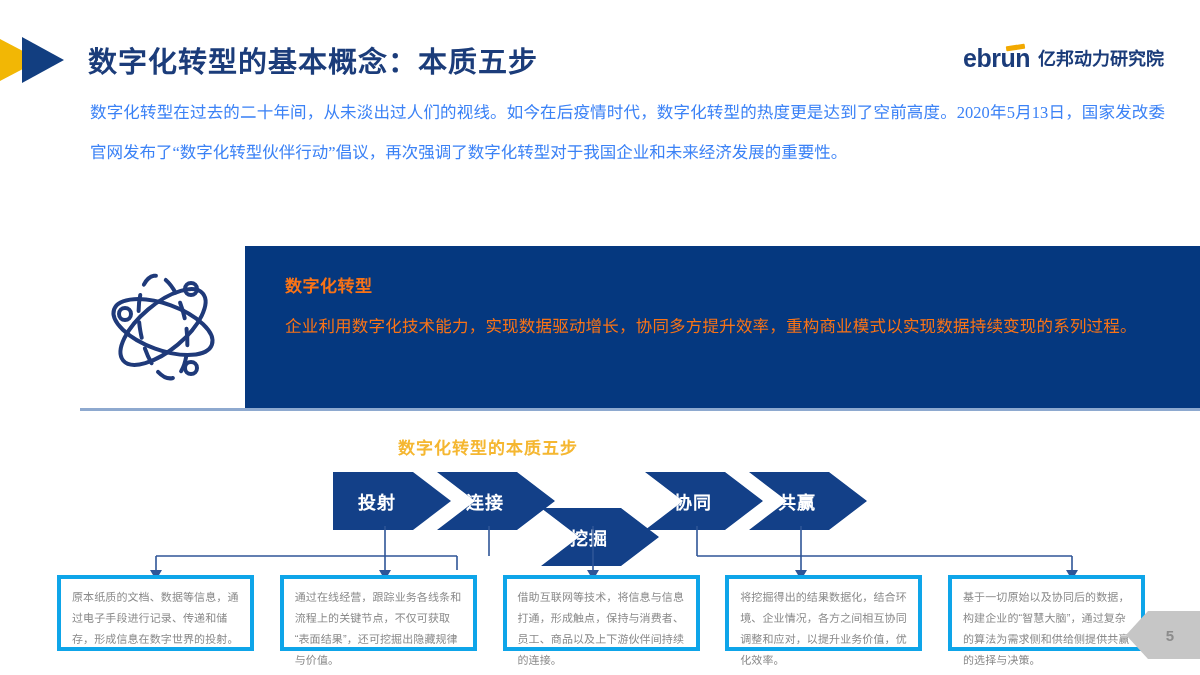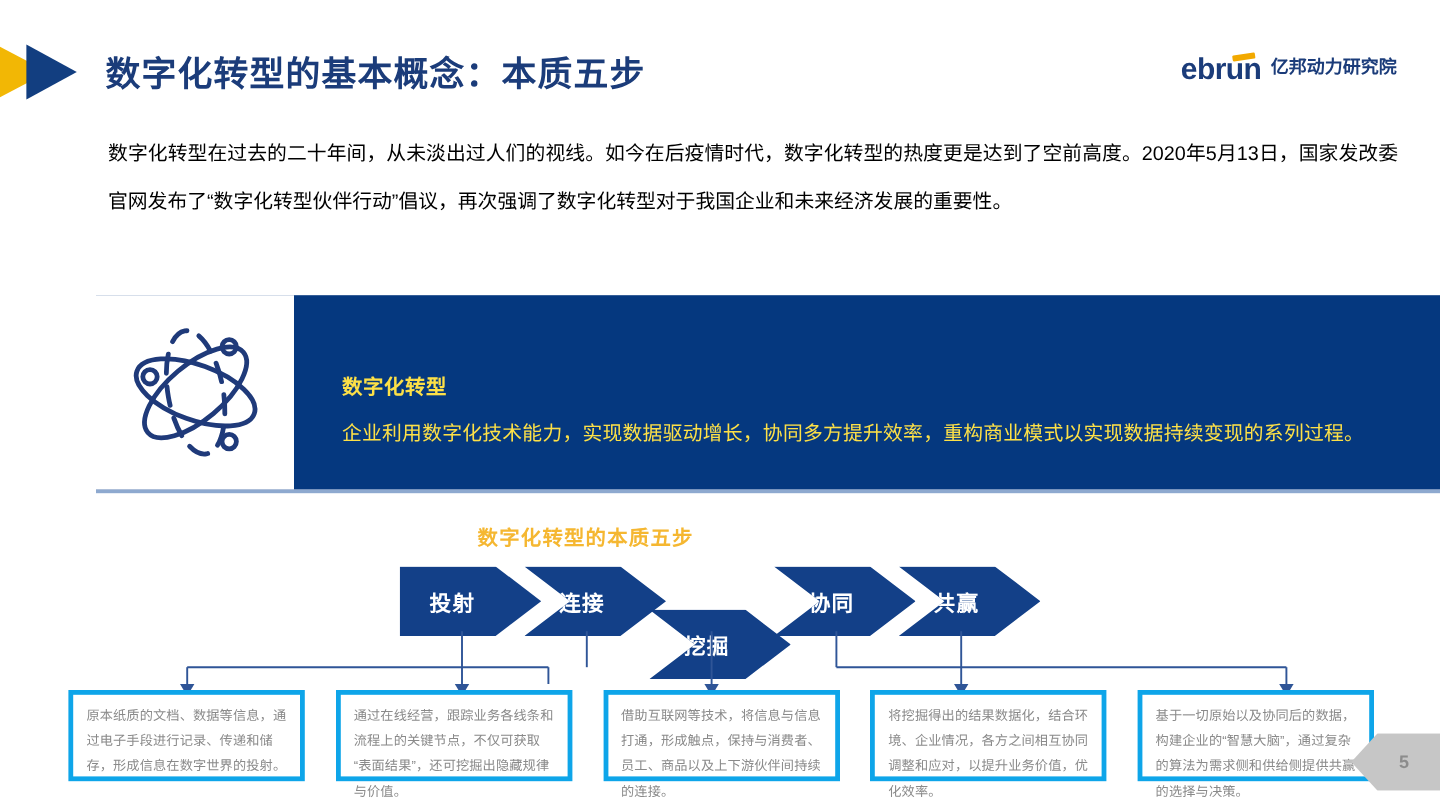--- a/index.html
+++ b/index.html
@@ -56,36 +56,37 @@
     position: absolute;
     left: 43px;
     top: 1px;
     width: 19px;
     height: 5px;
     background: #F2A900;
     border-radius: 1px;
     transform: rotate(-8deg);
   }
   .brand-cn {
-    font-size: 15px;
+    font-size: 18px;
     font-weight: bold;
     color: #1B3C7A;
     letter-spacing: 0px;
   }
 
   
   .intro {
     position: absolute;
     left: 90px;
-    top: 108px;
+    top: 93px;
     width: 1075px;
     font-size: 16.5px;
     line-height: 40px;
-    color: #000000;
+    color: #3b82f6;
     text-align: justify;
+    font-family: Liberation Serif, serif;
   }
 
   
   .def-band {
     position: absolute;
     left: 80px;
     top: 246px;
     width: 1120px;
     height: 162px;
     background: #05387F;
@@ -96,22 +97,21 @@
     width: 165px;
     flex: 0 0 165px;
     background: #ffffff;
     display: flex;
     align-items: center;
     justify-content: center;
   }
   .def-text {
     flex: 1 1 auto;
     padding: 26px 30px 0 40px;
-    color: #fde047;
-    margin-top: 36px;
+    color: #f97316;
   }
   .def-term {
     font-size: 17px;
     font-weight: bold;
     margin-bottom: 13px;
     letter-spacing: 0.5px;
   }
   .def-body {
     font-size: 16.5px;
     line-height: 33px;

